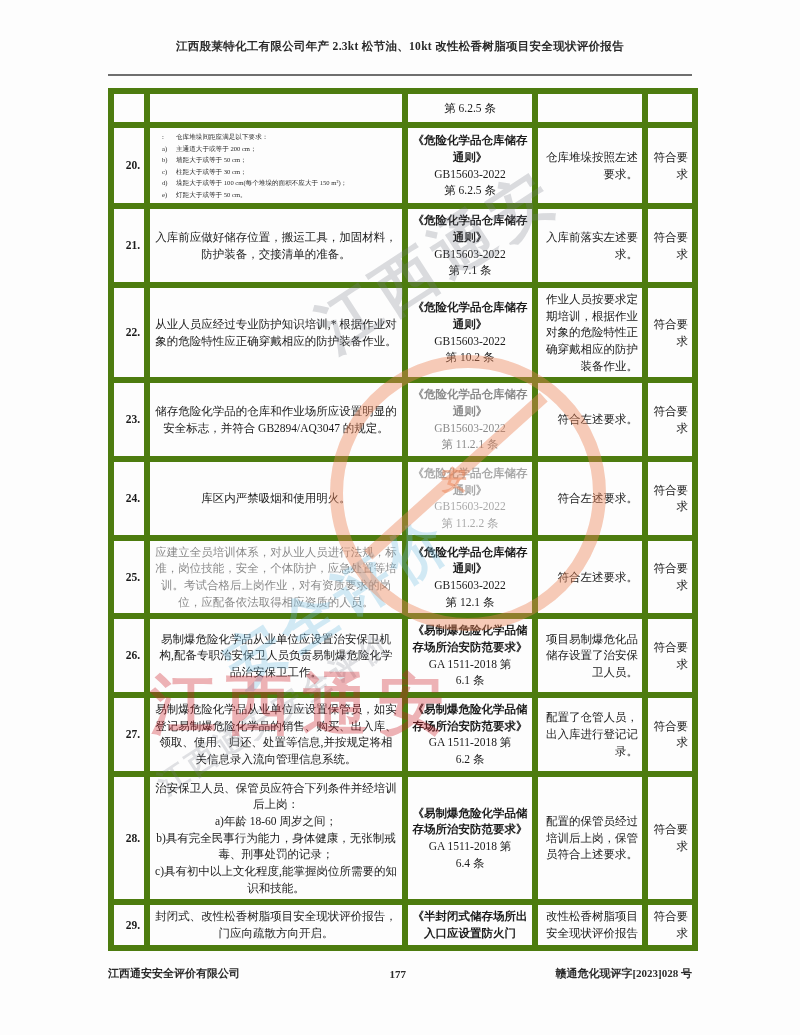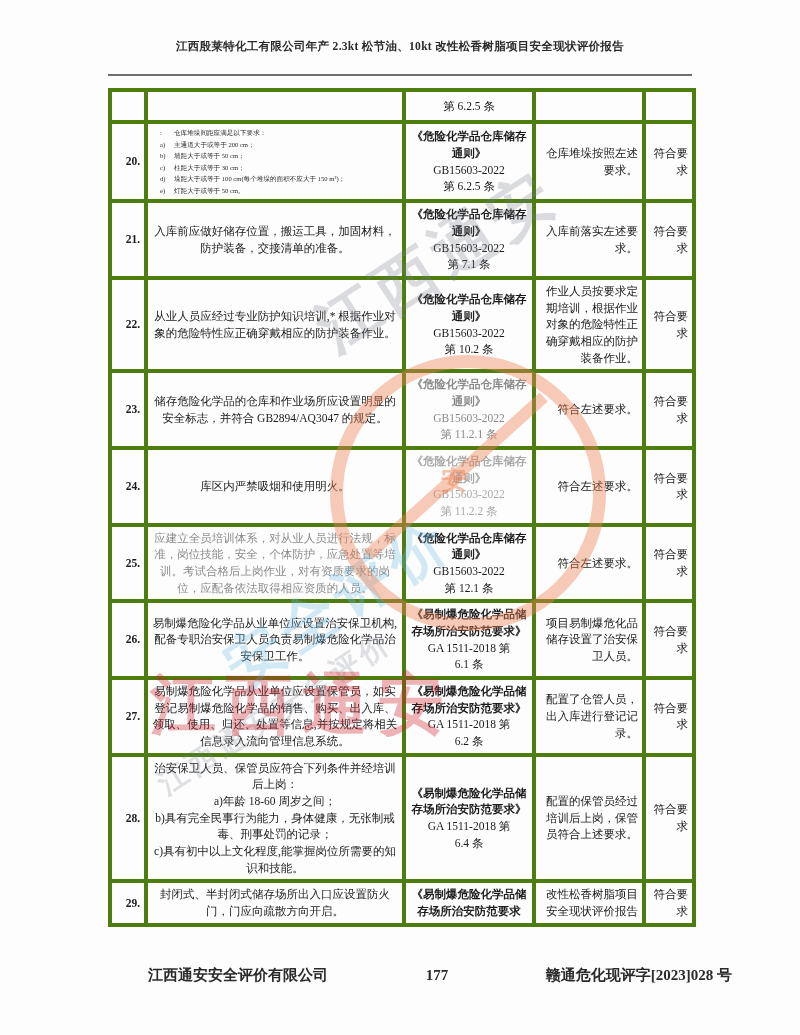--- a/index.html
+++ b/index.html
@@ -82,21 +82,21 @@
   
   .tbl-wrap{
     position:absolute;left:108px;top:88px;width:584px;
     z-index:2;
   }
   table.main{
     border-collapse:collapse;width:584px;
     table-layout:fixed;
   }
   table.main td{
-    border:4px solid #4d7c0f;
+    border:6px solid #4d7c0f;
     vertical-align:middle;
     padding:3px 4px;
     font-size:11.5px;
     line-height:1.45;
     background:transparent;
   }
   col.c-no{width:36px;}
   col.c-req{width:258px;}
   col.c-basis{width:130px;}
   col.c-actual{width:110px;}
@@ -119,23 +119,22 @@
   .mini .li{white-space:nowrap;}
   .mini .mk{display:inline-block;width:14px;}
   .mini .hd{display:inline-block;width:14px;}
   .faded{color:rgba(40,40,40,.55);}
   .faded2{color:rgba(40,40,40,.40);}
 
   
   .ftr{
     position:absolute;left:108px;top:966px;width:584px;
     display:flex;justify-content:space-between;align-items:center;
-    font-size:15px;font-weight:bold;color:#2a2a2a;
+    font-size:11px;font-weight:bold;color:#2a2a2a;
     z-index:4;
-    margin-left:40px;
   }
   .ftr .pg{font-family:Liberation Serif, serif;}
 </style>
 </head>
 <body>
 
 <div class="page">
 
   <div class="hdr">
     <span class="hdr-text">江西殷莱特化工有限公司年产 2.3kt 松节油、10kt 改性松香树脂项目安全现状评价报告</span>
@@ -288,23 +287,23 @@
             <div class="std-name">《易制爆危险化学品储存场所治安防范要求》</div>
             <div>GA 1511-2018 第</div>
             <div>6.4 条</div>
           </td>
           <td class="actual">配置的保管员经过培训后上岗，保管员符合上述要求。</td>
           <td class="result">符合要求</td>
         </tr>
 
         <tr>
           <td class="no">29.</td>
-          <td class="req">封闭式、半封闭式储存场所出入口应设置防火门，门应向疏散方向开启。</td>
-          <td class="basis">
-            <div class="std-name">《易制爆危险化学品储存场所治安防范要求</div>
+          <td class="req">封闭式、改性松香树脂项目安全现状评价报告，门应向疏散方向开启。</td>
+          <td class="basis">
+            <div class="std-name">《半封闭式储存场所出入口应设置防火门</div>
           </td>
           <td class="actual">改性松香树脂项目安全现状评价报告</td>
           <td class="result">符合要求</td>
         </tr>
 
       </tbody>
     </table>
   </div>
 
   <div class="ftr">

